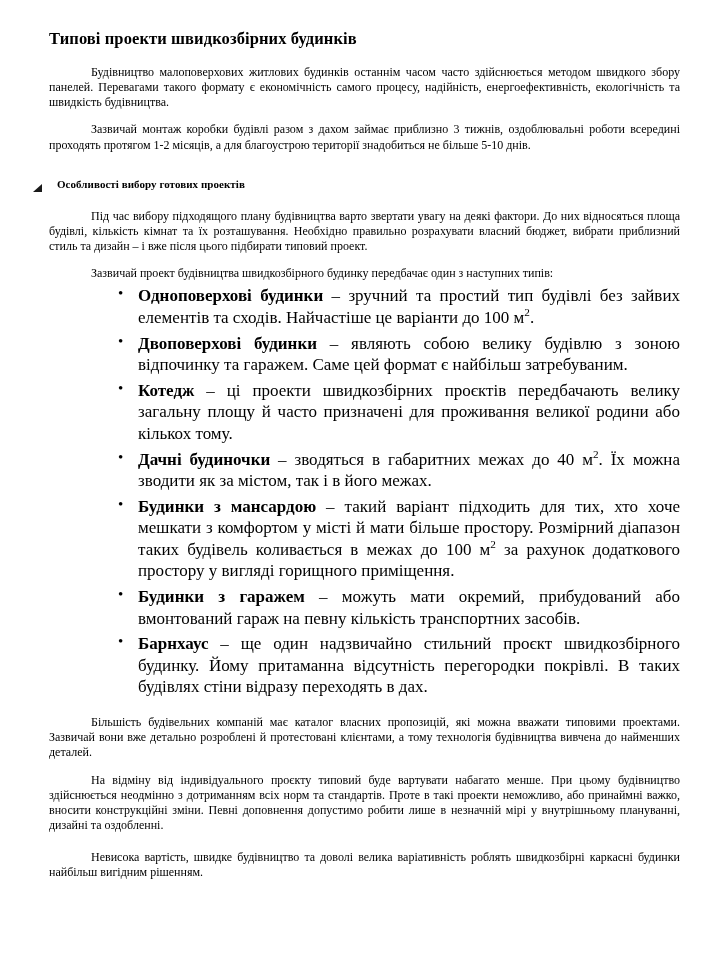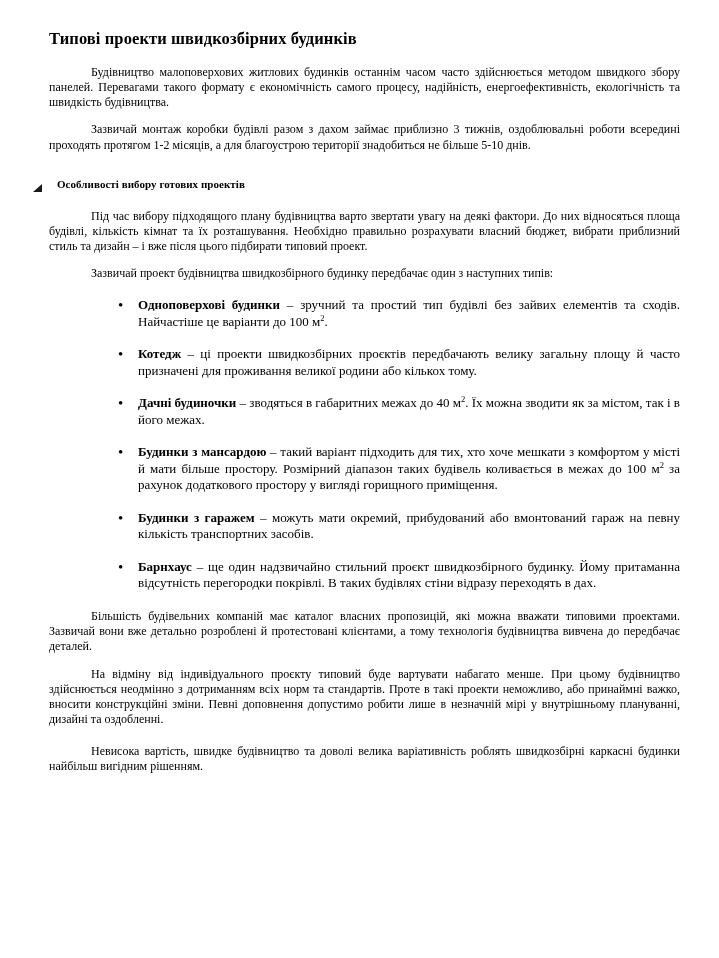--- a/index.html
+++ b/index.html
@@ -76,25 +76,25 @@
   p.gap-before { margin-top: 16px; }
 
   
   ul.bullets {
     list-style: none;
     margin: 0;
     padding: 0;
   }
   ul.bullets > li {
     position: relative;
-    font-size: 13px;
+    font-size: 17px;
     line-height: 1.27;
     text-align: justify;
     text-justify: inter-word;
-    margin: 16px 0 0 0;
+    margin: 4px 0 0 0;
     padding-left: 89px;
     min-height: 1px;
   }
   ul.bullets > li::before {
     content: "\2022";
     position: absolute;
     left: 69px;
     top: -1px;
     font-size: 15px;
     line-height: 1.27;
@@ -123,27 +123,28 @@
     <span class="collapse-icon"></span>
     <h2 class="h2">Особливості вибору готових проектів</h2>
   </div>
 
   <p class="body after-h2">Під час вибору підходящого плану будівництва варто звертати увагу на деякі фактори. До них відносяться площа будівлі, кількість кімнат та їх розташування. Необхідно правильно розрахувати власний бюджет, вибрати приблизний стиль та дизайн – і вже після цього підбирати типовий проект.</p>
 
   <p class="body tight">Зазвичай проект будівництва швидкозбірного будинку передбачає один з наступних типів:</p>
 
   <ul class="bullets">
     <li><span class="term">Одноповерхові будинки</span><span> – зручний та простий тип будівлі без зайвих елементів та сходів. Найчастіше це варіанти до 100 м</span><sup>2</sup><span>.</span></li>
+    <li><span class="term">Двоповерхові будинки</span><span> – являють собою велику будівлю з зоною відпочинку та гаражем. Саме цей формат є найбільш затребуваним.</span><sup></sup><span></span></li>
     <li><span class="term">Котедж</span><span> – ці проекти швидкозбірних проєктів передбачають велику загальну площу й часто призначені для проживання великої родини або кількох тому.</span><sup></sup><span></span></li>
     <li><span class="term">Дачні будиночки</span><span> – зводяться в габаритних межах до 40 м</span><sup>2</sup><span>. Їх можна зводити як за містом, так і в його межах.</span></li>
     <li><span class="term">Будинки з мансардою</span><span> – такий варіант підходить для тих, хто хоче мешкати з комфортом у місті й мати більше простору. Розмірний діапазон таких будівель коливається в межах до 100 м</span><sup>2</sup><span> за рахунок додаткового простору у вигляді горищного приміщення.</span></li>
     <li><span class="term">Будинки з гаражем</span><span> – можуть мати окремий, прибудований або вмонтований гараж на певну кількість транспортних засобів.</span><sup></sup><span></span></li>
     <li><span class="term">Барнхаус</span><span> – ще один надзвичайно стильний проєкт швидкозбірного будинку. Йому притаманна відсутність перегородки покрівлі. В таких будівлях стіни відразу переходять в дах.</span><sup></sup><span></span></li>
   </ul>
 
 
-  <p class="body after-h2">Більшість будівельних компаній має каталог власних пропозицій, які можна вважати типовими проектами. Зазвичай вони вже детально розроблені й протестовані клієнтами, а тому технологія будівництва вивчена до передбачає деталей.</p>
+  <p class="body after-h2">Більшість будівельних компаній має каталог власних пропозицій, які можна вважати типовими проектами. Зазвичай вони вже детально розроблені й протестовані клієнтами, а тому технологія будівництва вивчена до найменших деталей.</p>
 
   <p class="body tight">На відміну від індивідуального проєкту типовий буде вартувати набагато менше. При цьому будівництво здійснюється неодмінно з дотриманням всіх норм та стандартів. Проте в такі проекти неможливо, або принаймні важко, вносити конструкційні зміни. Певні доповнення допустимо робити лише в незначній мірі у внутрішньому плануванні, дизайні та оздобленні.</p>
 
   <p class="body gap-before">Невисока вартість, швидке будівництво та доволі велика варіативність роблять швидкозбірні каркасні будинки найбільш вигідним рішенням.</p>
 
 </div>
 
 </body></html>

